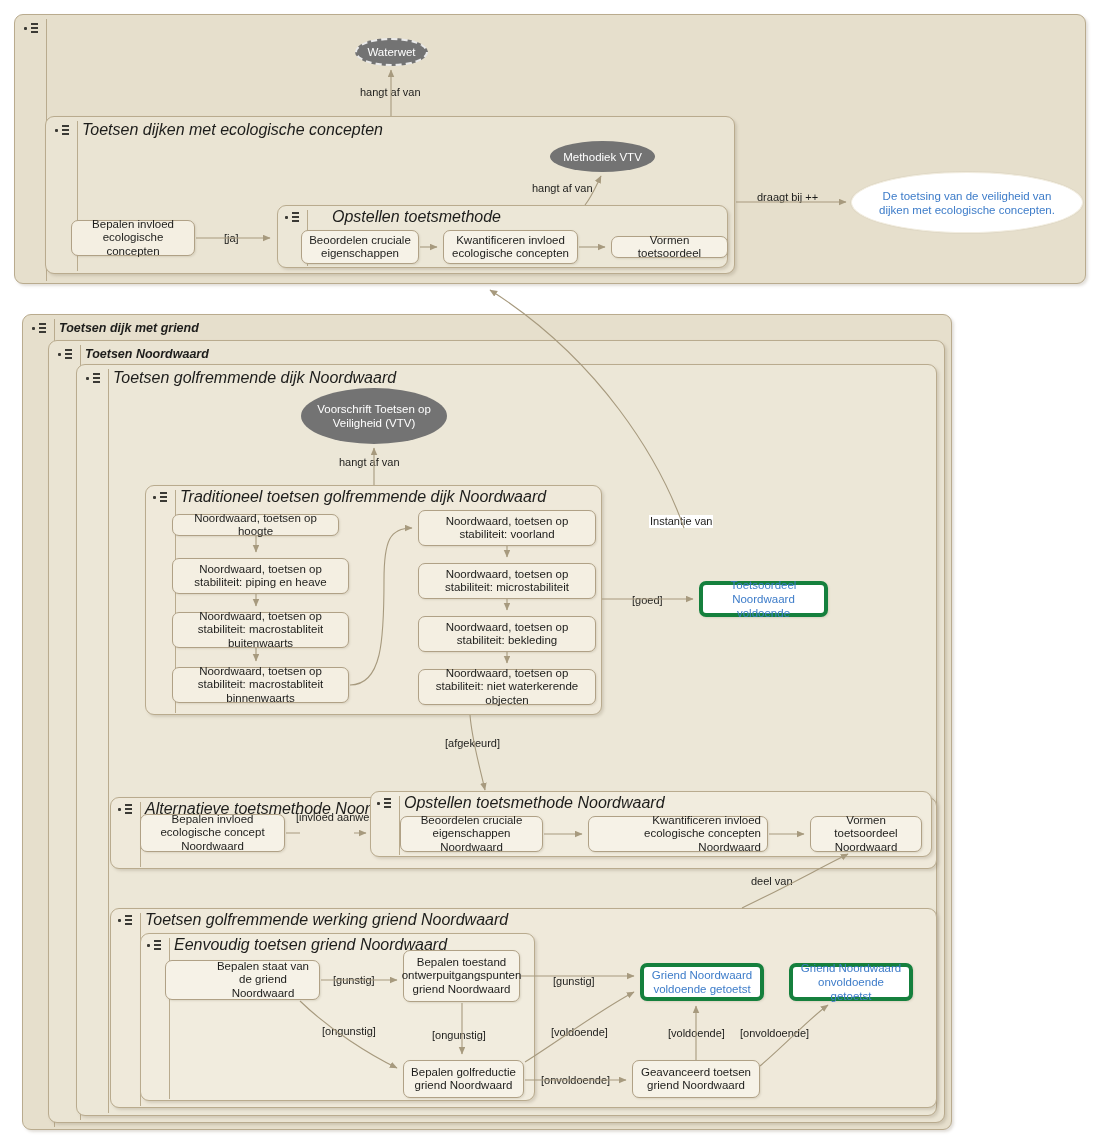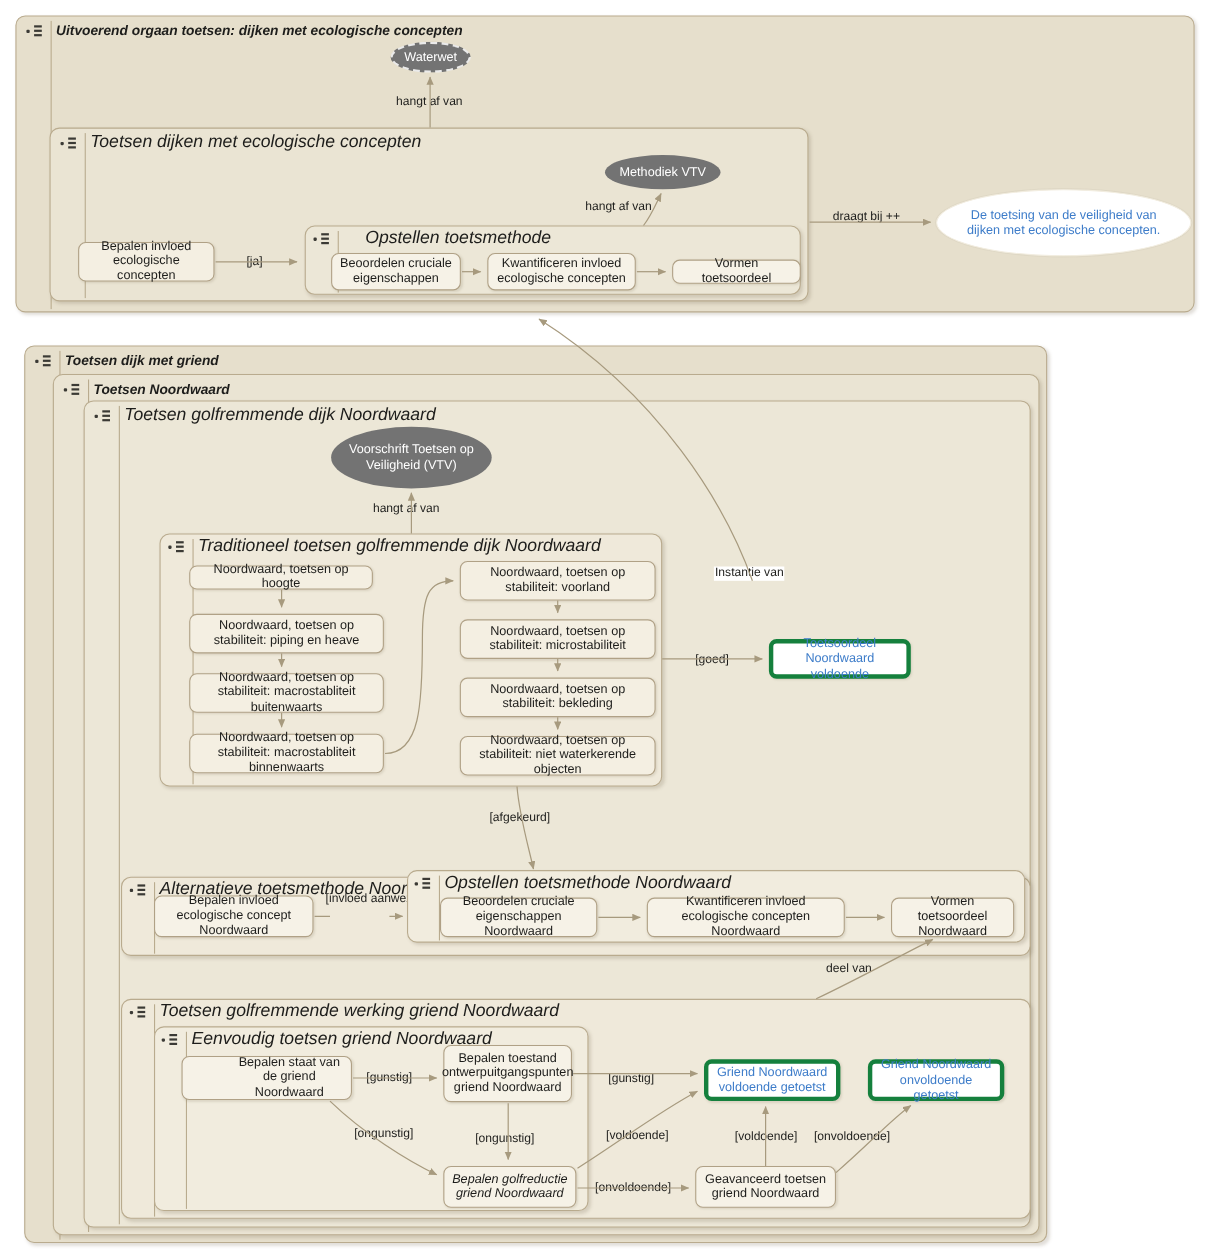--- a/index.html
+++ b/index.html
@@ -104,21 +104,20 @@
 <div id="stage">
 
   <div class="pkg lvl0" style="left:14px;top:14px;width:1072px;height:270px;">
     <div class="pkg-head" style="width:100%;">
       <span class="pkg-ico">
         <i class="dot"></i>
           <i class="b1"></i>
           <i class="b2"></i>
           <i class="b3"></i>
       </span>
-      <span class="pkg-title bold">Uitvoerend orgaan toetsen: dijken met ecologische concepten</span>
     </div>
     <div class="pkg-sep" style="height:262px;"></div>
   </div>
 
   <div class="ell blue" style="left:355px;top:38px;width:73px;height:28px;">
     <span>Waterwet</span>
   </div>
   <div class="elabel" style="left:360px;top:86px;">hangt af van</div>
 
   <div class="pkg lvl1" style="left:45px;top:116px;width:690px;height:158px;">
@@ -292,21 +291,21 @@
           <i class="b3"></i>
       </span>
       <span class="pkg-title">Opstellen toetsmethode Noordwaard</span>
     </div>
     <div class="pkg-sep" style="left:28px;height:59px;"></div>
   </div>
 
   <div class="act light" style="left:400px;top:816px;width:143px;height:36px;">
     <span>Beoordelen cruciale eigenschappen Noordwaard</span>
   </div>
-  <div class="act light" style="left:588px;top:816px;width:180px;height:36px;">
+  <div class="act light" style="left:588px;top:816px;width:180px;height:36px;text-align:right;">
     <span>Kwantificeren invloed ecologische concepten Noordwaard</span>
   </div>
   <div class="act light" style="left:810px;top:816px;width:112px;height:36px;">
     <span>Vormen toetsoordeel Noordwaard</span>
   </div>
 
   <div class="elabel" style="left:751px;top:875px;">deel van</div>
 
   <div class="pkg lvl3" style="left:110px;top:908px;width:827px;height:200px;">
     <div class="pkg-head" style="height:22px;">
@@ -333,21 +332,21 @@
     </div>
     <div class="pkg-sep" style="left:28px;height:161px;"></div>
   </div>
 
   <div class="act light" style="left:165px;top:960px;width:155px;height:40px;padding-left:47px;">
     <span>Bepalen staat van de griend Noordwaard</span>
   </div>
   <div class="act light" style="left:403px;top:950px;width:117px;height:52px;">
     <span>Bepalen toestand ontwerpuitgangspunten griend Noordwaard</span>
   </div>
-  <div class="act light" style="left:403px;top:1060px;width:121px;height:38px;font-style:italic;">
+  <div class="act light" style="left:403px;top:1060px;width:121px;height:38px;">
     <span>Bepalen golfreductie griend Noordwaard</span>
   </div>
   <div class="act light" style="left:632px;top:1060px;width:128px;height:38px;">
     <span>Geavanceerd toetsen griend Noordwaard</span>
   </div>
 
   <div class="obj" style="left:640px;top:963px;width:124px;height:38px;">
     <span>Griend Noordwaard voldoende getoetst</span>
   </div>
   <div class="obj" style="left:789px;top:963px;width:124px;height:38px;">

